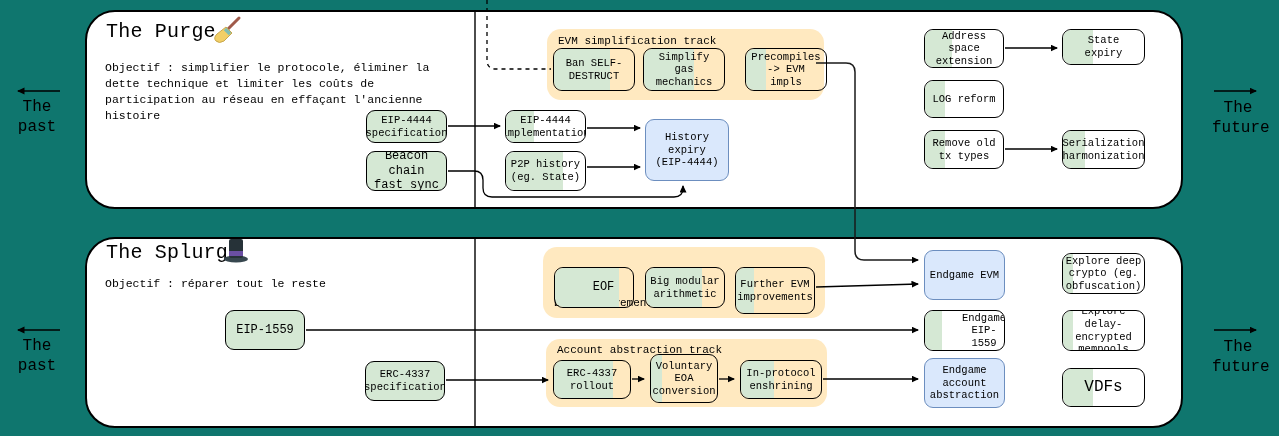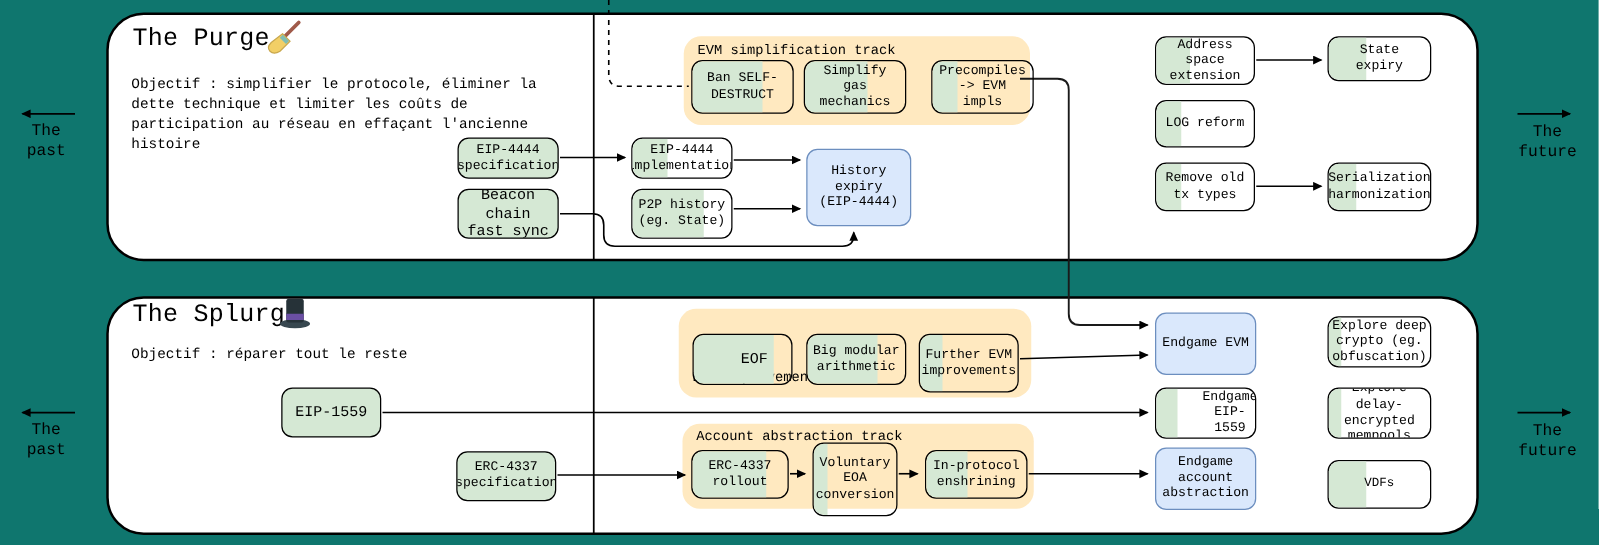--- a/index.html
+++ b/index.html
@@ -14,21 +14,21 @@
   .track-label{position:absolute;font-size:11px;}
   .node{position:absolute;border:1px solid #000;border-radius:9px;background:#fff;box-sizing:border-box;
         display:flex;align-items:center;justify-content:center;text-align:center;
         font-size:10.5px;line-height:1.2;overflow:hidden;padding:2px 4px;}
   .node .fill{position:absolute;left:0;top:0;bottom:0;background:#d5e8d4;border-radius:8px 0 0 8px;}
   .node .lbl{position:relative;z-index:1;}
   .node.green{background:#d5e8d4;}
   .node.blue{background:#dae8fc;border-color:#6c8ebf;}
   .node.on-track{background:transparent;}
   svg.wires{position:absolute;left:0;top:0;pointer-events:none;}
-  .edge-label{position:absolute;font-size:13px;line-height:1.25;text-align:center;}
+  .edge-label{position:absolute;font-size:16px;line-height:1.25;text-align:center;}
   .title-icon{position:absolute;}
 </style>
 </head>
 <body>
 
 <div id="canvas">
 
   <div class="panel" id="panel-purge"></div>
   <div class="panel" id="panel-splurge"></div>
 
@@ -164,21 +164,21 @@
     <span class="lbl">Big modular arithmetic</span>
   </div>
   <div class="node on-track" style="left:735px;top:267px;width:80px;height:47px;">
     <i class="fill" style="width: 23%;"></i>
     <span class="lbl">Further EVM improvements</span>
   </div>
   <div class="node on-track" style="left:553px;top:360px;width:78px;height:39px;">
     <i class="fill" style="width: 77%;"></i>
     <span class="lbl">ERC-4337 rollout</span>
   </div>
-  <div class="node on-track" style="left:650px;top:354px;width:68px;height:59px;">
+  <div class="node on-track" style="left:650px;top:354px;width:68px;height:49px;">
     <i class="fill" style="width: 17%;"></i>
     <span class="lbl">Voluntary EOA conversion</span>
   </div>
   <div class="node on-track" style="left:740px;top:360px;width:82px;height:39px;">
     <i class="fill" style="width: 41%;"></i>
     <span class="lbl">In-protocol enshrining</span>
   </div>
   <div class="node blue" style="left:924px;top:250px;width:81px;height:50px;">
     <span class="lbl">Endgame EVM</span>
   </div>
@@ -190,18 +190,18 @@
     <span class="lbl">Endgame account abstraction</span>
   </div>
   <div class="node" style="left:1062px;top:253px;width:83px;height:41px;">
     <i class="fill" style="width: 12%;"></i>
     <span class="lbl">Explore deep crypto (eg. obfuscation)</span>
   </div>
   <div class="node" style="left:1062px;top:310px;width:83px;height:41px;">
     <i class="fill" style="width: 12%;"></i>
     <span class="lbl">Explore delay-encrypted mempools</span>
   </div>
-  <div class="node" style="left:1062px;top:368px;width:83px;height:39px;font-size:10px;">
+  <div class="node" style="left:1062px;top:368px;width:83px;height:39px;font-size:16px;">
     <i class="fill" style="width: 37%;"></i>
     <span class="lbl">VDFs</span>
   </div>
 
 </div>
 
 </body></html>

